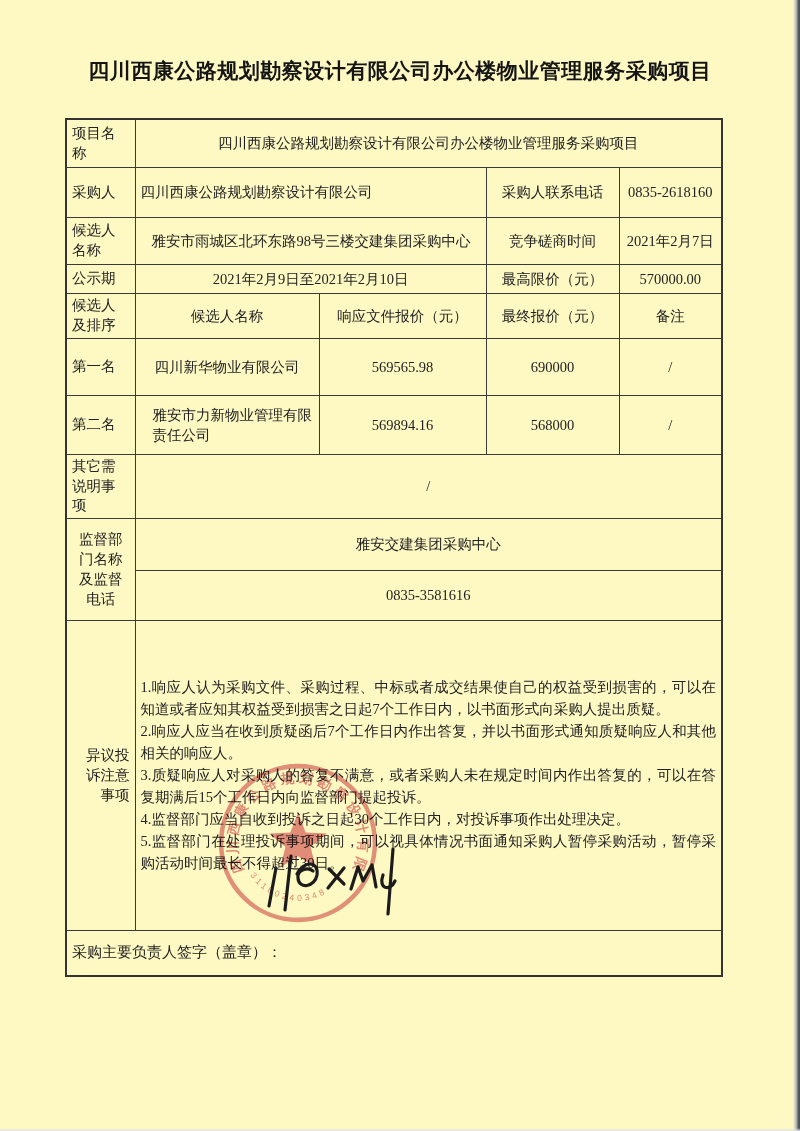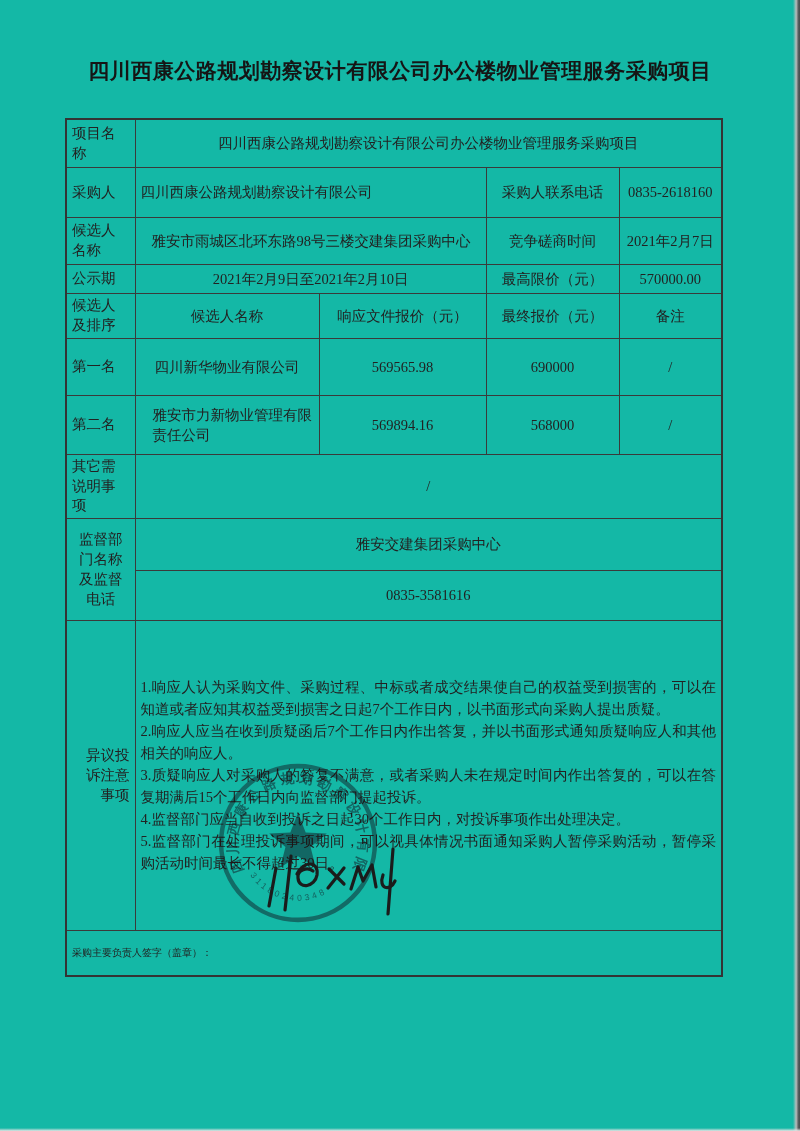--- a/index.html
+++ b/index.html
@@ -1,19 +1,19 @@
 <!DOCTYPE html>
 <html><head>
 <meta charset="utf-8">
 <style>
   html,body{margin:0;padding:0;background:#e9e9e9;}
   .sheet{
     position:relative;
     width:800px;height:1131px;
-    background:#14b8a6;
+    background:#fef9c3;
     overflow:hidden;
     font-family:"Liberation Serif","DejaVu Serif",serif;
     color:#1f1f1f;
   }
   
   .scan-edge{
     position:absolute;top:0;right:0;width:7px;height:1131px;
     background:linear-gradient(to right,rgba(0,0,0,0) 0%,#b9bdbd 45%,#5b6061 75%,#454a4b 100%);
   }
   .scan-edge-bottom{
@@ -39,21 +39,21 @@
     vertical-align:middle;
     overflow:hidden;
   }
   td.lbl{text-align:left;line-height:1.35;}
   td.lbl-c{text-align:center;line-height:1.4;}
   td.c{text-align:center;}
   td.l{text-align:left;}
   td.top{vertical-align:top;}
   .obj-item{line-height:1.52;text-align:justify;}
   .obj-cell{padding:6px 8px 4px 9px;}
-  .sig-cell{font-size:10px;padding-left:8px;}
+  .sig-cell{font-size:15px;padding-left:8px;}
   
   .stamp{
     position:absolute;left:212px;top:757px;width:172px;height:172px;
     opacity:.8;mix-blend-mode:multiply;pointer-events:none;
   }
   
   .sig{
     position:absolute;left:250px;top:842px;width:160px;height:82px;
     pointer-events:none;
   }

